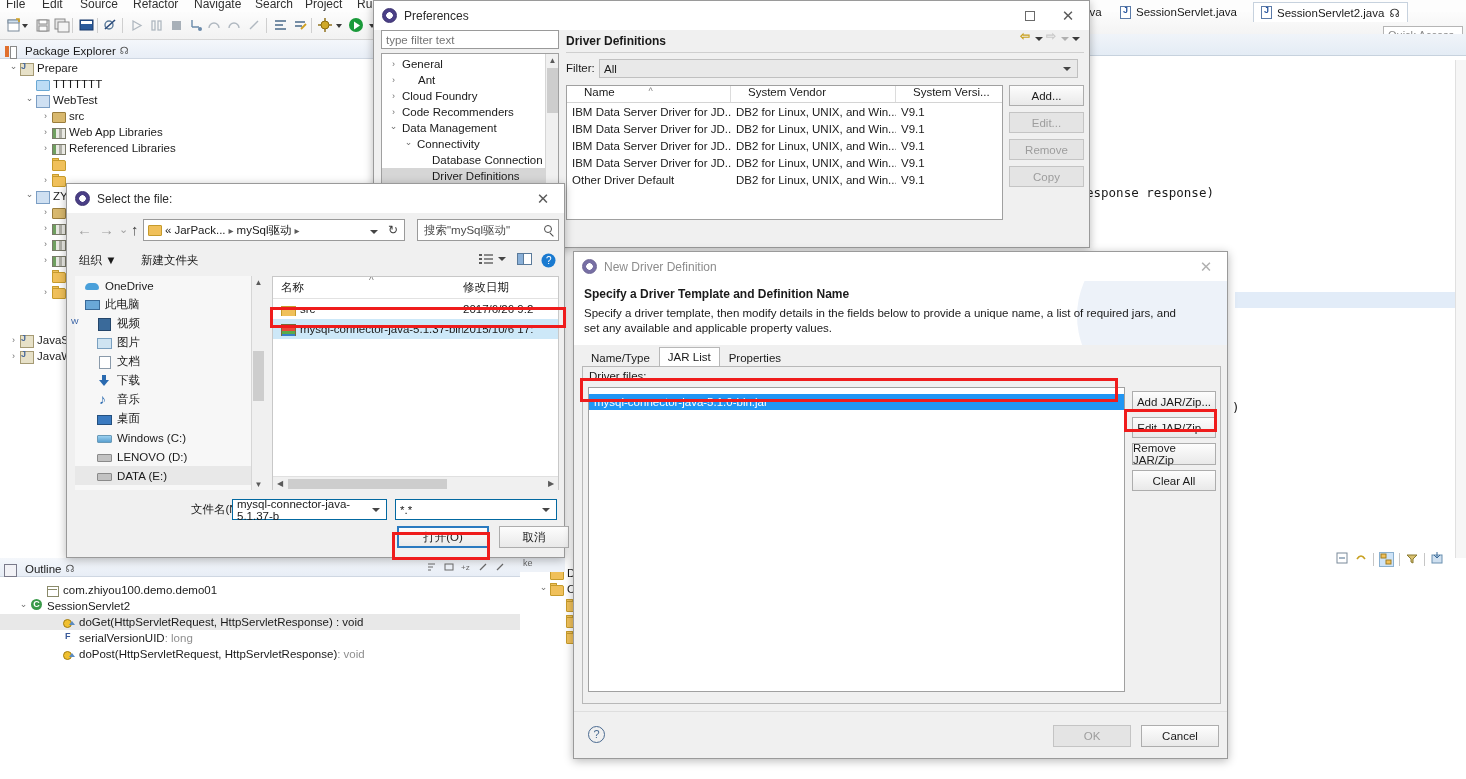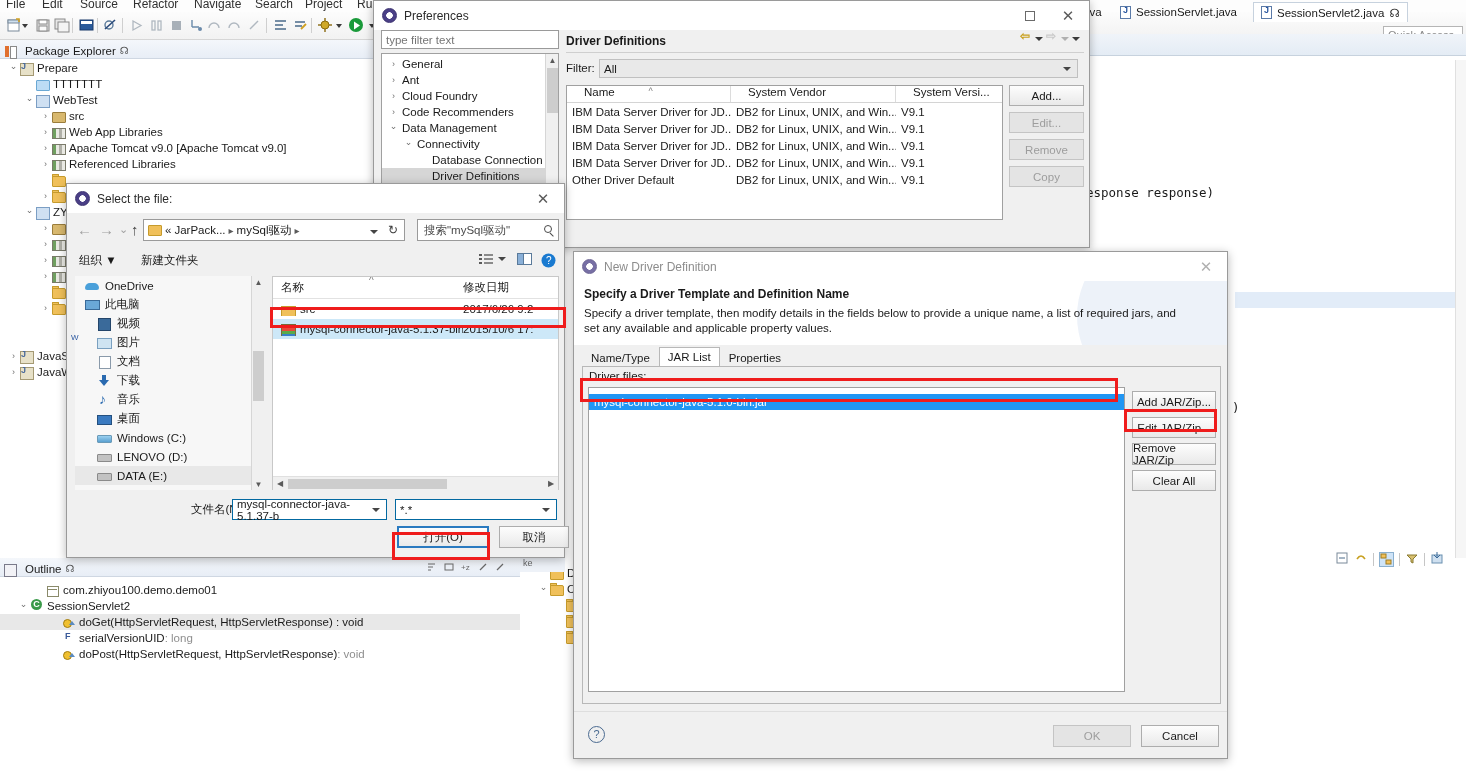--- a/index.html
+++ b/index.html
@@ -611,25 +611,20 @@
         </div>
         <div class="tree-row" style="padding-left: 40px;">
           <span class="twisty closed"></span>
           <span class="ticon ic-src"></span>
           <span class="tlabel">src</span>
         </div>
         <div class="tree-row" style="padding-left: 40px;">
           <span class="twisty closed"></span>
           <span class="ticon ic-lib"></span>
           <span class="tlabel">Web App Libraries</span>
-        </div>
-        <div class="tree-row" style="padding-left: 40px;">
-          <span class="twisty closed"></span>
-          <span class="ticon ic-lib"></span>
-          <span class="tlabel">Apache Tomcat v9.0 [Apache Tomcat v9.0]</span>
         </div>
         <div class="tree-row" style="padding-left: 40px;">
           <span class="twisty closed"></span>
           <span class="ticon ic-lib"></span>
           <span class="tlabel">Referenced Libraries</span>
         </div>
         <div class="tree-row" style="padding-left: 40px;">
           <span class="twisty "></span>
           <span class="ticon ic-folder"></span>
           <span class="tlabel"></span>
@@ -872,21 +867,21 @@
     </div>
 
     <input class="txt-input ph" style="position: absolute; left: 7px; top: 29px; width: 178px; height: 19px;" placeholder="type filter text">
 
     <div class="pref-tree-panel">
       <div id="pref-tree" style="position:absolute; left:0; top:2px; width:163px;">
           <div class="pref-row" style="padding-left: 6px;">
             <span class="twisty closed"></span>
             <span style="margin-left: 3px;">General</span>
           </div>
-          <div class="pref-row" style="padding-left: 6px;">
+          <div class="pref-row" style="padding-left: 6px; gap: 16px;">
             <span class="twisty closed"></span>
             <span style="margin-left: 3px;">Ant</span>
           </div>
           <div class="pref-row" style="padding-left: 6px;">
             <span class="twisty closed"></span>
             <span style="margin-left: 3px;">Cloud Foundry</span>
           </div>
           <div class="pref-row" style="padding-left: 6px;">
             <span class="twisty closed"></span>
             <span style="margin-left: 3px;">Code Recommenders</span>

